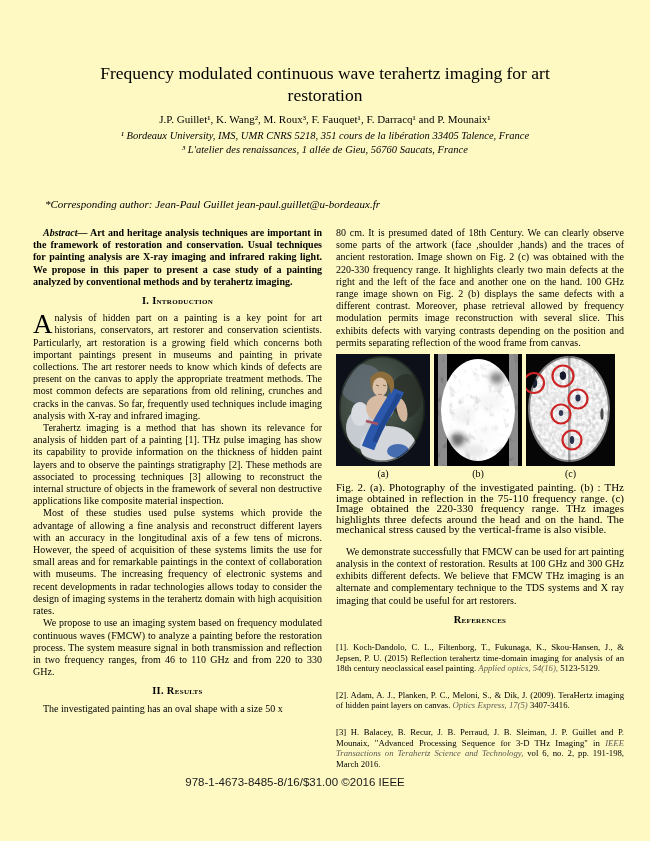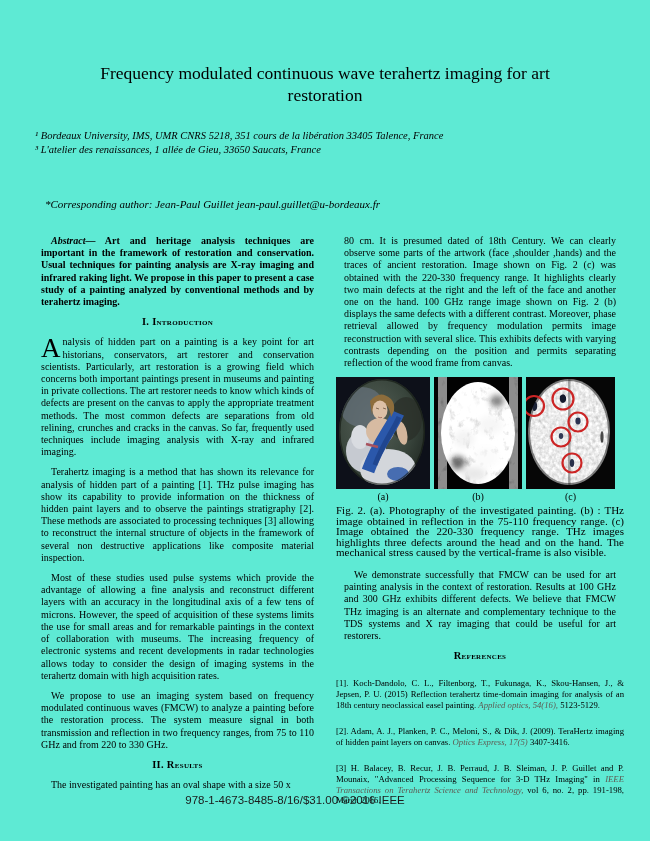--- a/index.html
+++ b/index.html
@@ -1,44 +1,44 @@
 <!DOCTYPE html>
 <html><head>
 <meta charset="utf-8">
 <style>
   html,body{margin:0;padding:0;background:#e8e8e8;}
   #page{
-    position:relative;width:650px;height:841px;background:#5eead4;
+    position:relative;width:650px;height:841px;background:#fef9c3;
     font-family:"Liberation Serif", serif;color:#000;overflow:hidden;
     margin:0 auto;box-shadow:0 0 4px rgba(0,0,0,.25);
   }
   
   .title{
     position:absolute;top:50px;left:65px;width:520px;text-align:center;
     font-size:17.5px;line-height:22px;font-weight:normal;
   }
   .authors{
     position:absolute;top:112px;left:45px;width:560px;text-align:center;
     font-size:11px;line-height:14px;
   }
   .affils{
-    position:absolute;top:129px;left:35px;width:580px;
+    position:absolute;top:129px;left:35px;width:580px;text-align:center;
     font-style:italic;font-size:10.5px;line-height:13.5px;
   }
   .corresponding{
     position:absolute;top:198px;left:45px;width:560px;text-align:left;
     font-style:italic;font-size:11px;
   }
   
   .col{position:absolute;top:227px;font-size:10px;line-height:12.2px;text-align:justify;}
   .col-left{left:33px;width:289px;}
   .col-right{left:336px;width:288px;}
   .abstract{font-weight:bold;font-size:10px;line-height:12.2px;}
   .abstract .lead{font-style:italic;}
-  p.body{margin:8px;text-indent:10px;}
+  p.body{margin:0;text-indent:10px;}
   p.noindent{text-indent:0;}
   .heading{
     text-align:center;font-size:10.5px;margin:7px 0 5px 0;
     font-variant:small-caps;letter-spacing:.3px;font-weight:bold;
   }
   .dropcap{
     float:left;font-size:27px;line-height:22px;padding:1px 2px 0 0;
   }
   
   .fig-row{display:flex;gap:4px;margin-top:5px;}
@@ -48,45 +48,46 @@
   .fl-a{width:94px;} .fl-b{width:88px;} .fl-c{width:89px;}
   .caption{
     font-size:11px;line-height:10.5px;text-align:justify;margin-top:2px;
   }
   .journal{font-style:italic;color:#5f5a52;}
   .refs{font-size:8.7px;line-height:10.6px;text-align:justify;margin-top:1px;}
   .refs .ref{margin:16px 0 1px 0;}
   .conclusion-p{margin-top:9px;}
   
   .footer{
-    position:absolute;top:794px;left:0;width:590px;text-align:center;
+    position:absolute;top:776px;left:0;width:590px;text-align:center;
     font-family:"Liberation Sans", sans-serif;font-size:11.5px;color:#1a1a1a;
   }
 </style>
 </head>
 <body>
 
 <div id="page">
 
   <h1 class="title">Frequency modulated continuous wave terahertz imaging for art restoration</h1>
+  <div class="authors">J.P. Guillet¹, K. Wang², M. Roux³, F. Fauquet¹, F. Darracq¹ and P. Mounaix¹</div>
   <div class="affils">
     <div>¹ Bordeaux University, IMS, UMR CNRS 5218, 351 cours de la libération 33405 Talence, France</div>
-    <div>³ L'atelier des renaissances, 1 allée de Gieu, 33650 Saucats, France</div>
+    <div>³ L'atelier des renaissances, 1 allée de Gieu, 56760 Saucats, France</div>
   </div>
   <div class="corresponding">*Corresponding author: Jean-Paul Guillet jean-paul.guillet@u-bordeaux.fr</div>
 
   <div class="col col-left">
     <p class="body abstract"><span class="lead">Abstract—</span><span> Art and heritage analysis techniques are important in the framework of restoration and conservation. Usual techniques for painting analysis are X-ray imaging and infrared raking light. We propose in this paper to present a case study of a painting analyzed by conventional methods and by terahertz imaging.</span></p>
 
     <div class="heading">I. Introduction</div>
 
     <p class="body noindent"><span class="dropcap">A</span><span>nalysis of hidden part on a painting is a key point for art historians, conservators, art restorer and conservation scientists. Particularly, art restoration is a growing field which concerns both important paintings present in museums and painting in private collections. The art restorer needs to know which kinds of defects are present on the canvas to apply the appropriate treatment methods. The most common defects are separations from old relining, crunches and cracks in the canvas. So far, frequently used techniques include imaging analysis with X-ray and infrared imaging.</span></p>
     <p class="body">Terahertz imaging is a method that has shown its relevance for analysis of hidden part of a painting [1]. THz pulse imaging has show its capability to provide information on the thickness of hidden paint layers and to observe the paintings stratigraphy [2]. These methods are associated to processing techniques [3] allowing to reconstruct the internal structure of objects in the framework of several non destructive applications like composite material inspection.</p>
     <p class="body">Most of these studies used pulse systems which provide the advantage of allowing a fine analysis and reconstruct different layers with an accuracy in the longitudinal axis of a few tens of microns. However, the speed of acquisition of these systems limits the use for small areas and for remarkable paintings in the context of collaboration with museums. The increasing frequency of electronic systems and recent developments in radar technologies allows today to consider the design of imaging systems in the terahertz domain with high acquisition rates.</p>
-    <p class="body">We propose to use an imaging system based on frequency modulated continuous waves (FMCW) to analyze a painting before the restoration process. The system measure signal in both transmission and reflection in two frequency ranges, from 75 to 110 GHz and from 220 to 330 GHz.</p>
+    <p class="body">We propose to use an imaging system based on frequency modulated continuous waves (FMCW) to analyze a painting before the restoration process. The system measure signal in both transmission and reflection in two frequency ranges, from 46 to 110 GHz and from 220 to 330 GHz.</p>
 
     <div class="heading">II. Results</div>
     <p class="body">The investigated painting has an oval shape with a size 50 x</p>
   </div>
 
   <div class="col col-right">
     <p class="body noindent">80 cm. It is presumed dated of 18th Century. We can clearly observe some parts of the artwork (face ,shoulder ,hands) and the traces of ancient restoration. Image shown on Fig. 2 (c) was obtained with the 220-330 frequency range. It highlights clearly two main defects at the right and the left of the face and another one on the hand. 100 GHz range image shown on Fig. 2 (b) displays the same defects with a different contrast. Moreover, phase retrieval allowed by frequency modulation permits image reconstruction with several slice. This exhibits defects with varying contrasts depending on the position and permits separating reflection of the wood frame from canvas.</p>
 
     <div class="fig-row">
 

